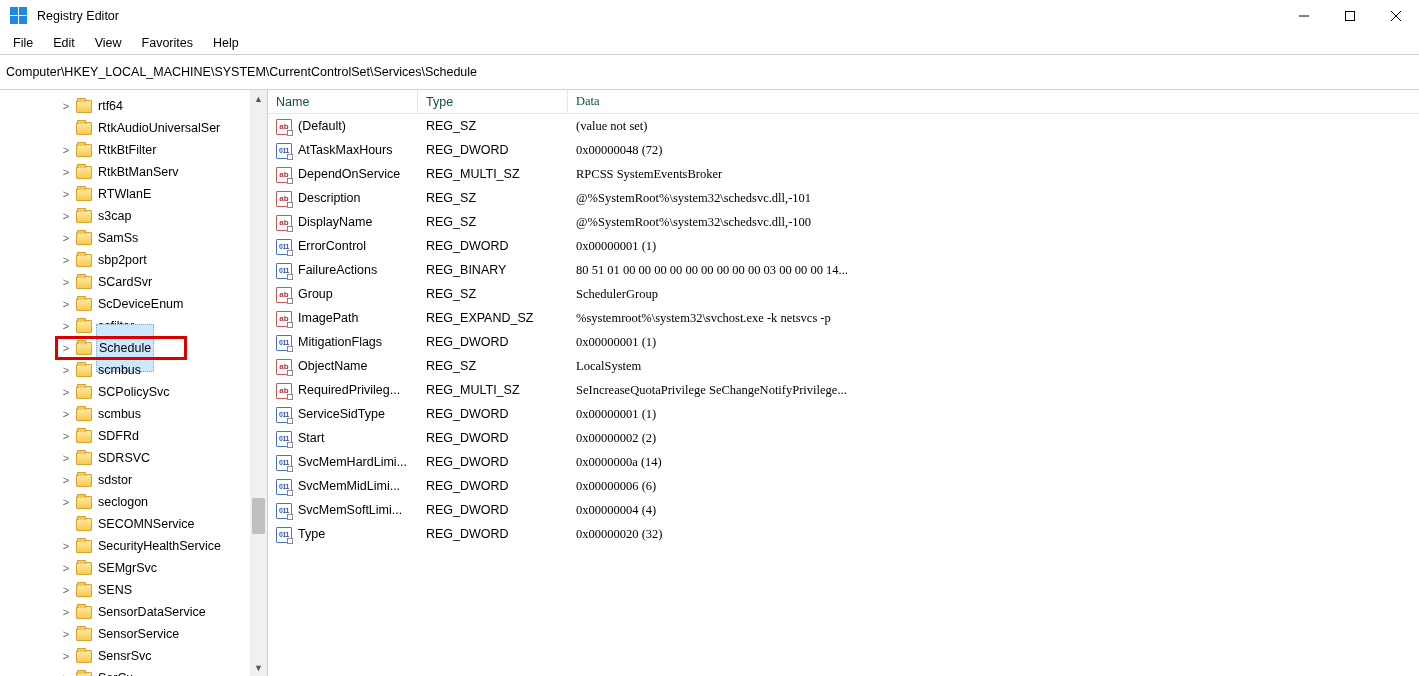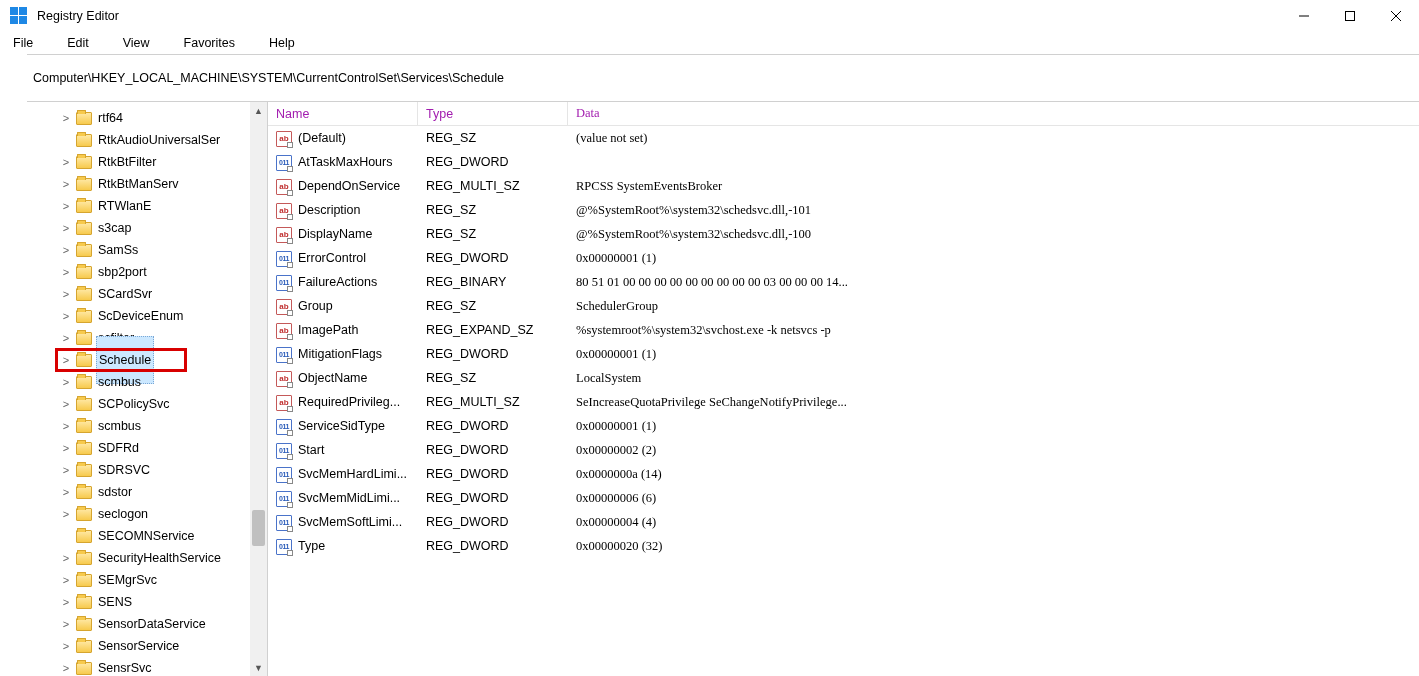--- a/index.html
+++ b/index.html
@@ -24,33 +24,32 @@
   .titlebar-title { font-size: 12.5px; }
   .win-controls { display: flex; }
   .win-btn {
     width: 46px; height: 32px; display: flex;
     align-items: center; justify-content: center;
     font-size: 14px;
   }
 
   
   .menubar {
-    display: flex; align-items: center; gap: 18px;
+    display: flex; align-items: center; gap: 4px;
     height: 22px; padding: 0 5px;
   }
   .menu-item { padding: 2px 8px; }
 
   
   .addressbar {
     border-top: 1px solid #d0d0d0;
     border-bottom: 1px solid #d0d0d0;
-    padding: 16px 6px;
+    padding: 10px 6px;
     font-size: 12.5px;
     background: #fff;
-    margin-left: 27px;
   }
 
   
   .main { flex: 1; display: flex; min-height: 0; }
   .tree-pane {
     width: 268px;
     border-right: 1px solid #d0d0d0;
     overflow: hidden;
     position: relative;
     padding-top: 5px;
@@ -113,21 +112,21 @@
     display:flex; align-items:center; justify-content:center;
     color:#555; font-size:9px;
   }
   .scrollbar .arrow.up { top:0; }
   .scrollbar .arrow.down { bottom:0; }
 
   
   .values-pane { flex:1; display:flex; flex-direction: column; min-width:0; }
   .values-header {
     display:flex; border-bottom: 1px solid #e5e5e5;
-    height: 24px; align-items:center; color:#a21caf;
+    height: 24px; align-items:center; color:#14532d;
   }
   .col { padding: 0 8px; border-right: 1px solid #e5e5e5; height:100%; display:flex; align-items:center; }
   .col-name { width: 150px; }
   .col-type { width: 150px; }
   .col-data { flex: 1; max-width: 360px; font-family: Liberation Serif, serif; }
   .col:last-child { border-right: none; }
 
   .values-body { overflow:auto; }
   .value-row {
     display:flex; height: 24px; align-items:center;
@@ -377,20 +376,21 @@
                 <span class="val-icon-corner"></span>
               </span><span>(Default)</span></div>
             <div class="col col-type">REG_SZ</div>
             <div class="col col-data col-data-cell">(value not set)</div>
           </div>
           <div class="value-row">
             <div class="col col-name"><span class="val-icon bin">
                 <span class="val-icon-corner"></span>
               </span><span>AtTaskMaxHours</span></div>
             <div class="col col-type">REG_DWORD</div>
+            <div class="col col-data col-data-cell">0x00000048 (72)</div>
           </div>
           <div class="value-row">
             <div class="col col-name"><span class="val-icon sz">
                 <span class="val-icon-corner"></span>
               </span><span>DependOnService</span></div>
             <div class="col col-type">REG_MULTI_SZ</div>
             <div class="col col-data col-data-cell">RPCSS SystemEventsBroker</div>
           </div>
           <div class="value-row">
             <div class="col col-name"><span class="val-icon sz">

